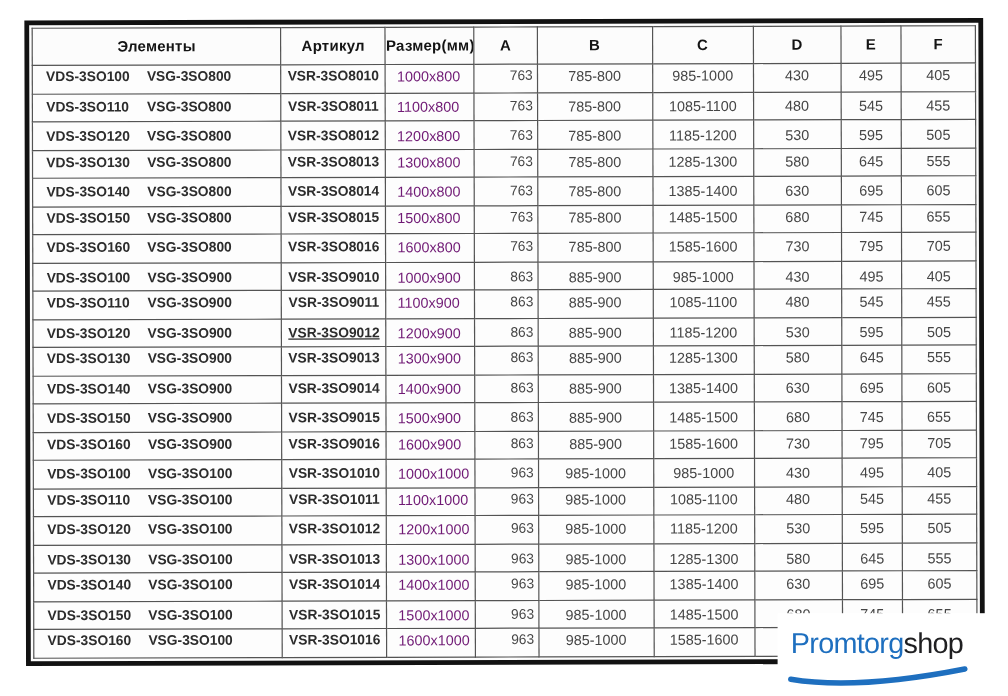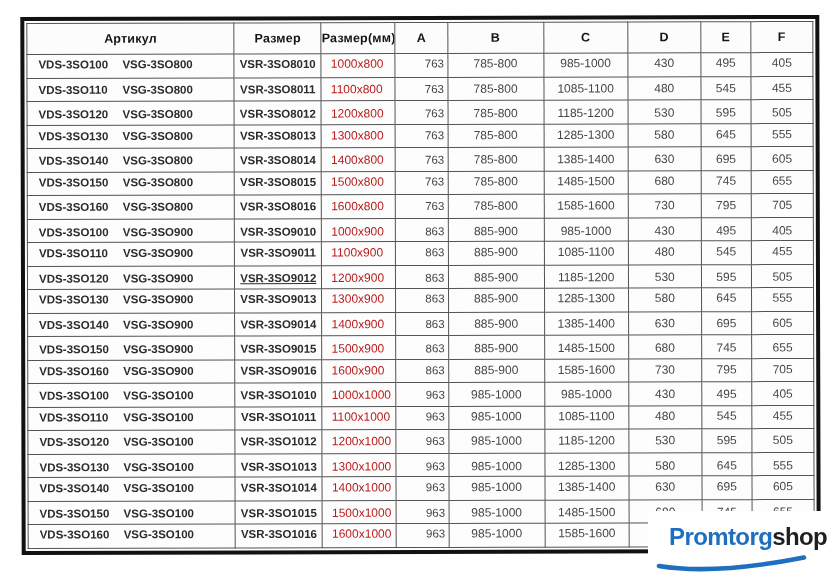--- a/index.html
+++ b/index.html
@@ -30,32 +30,32 @@
   }
   tbody td{
     height:22.5px;font-size:11.5px;color:#414141;text-align:center;
     background:#fdfdfd;
   }
   tbody td span{display:inline-block;}
   .c-el{text-align:left;}
   .el1{font-weight:bold;color:#2c2c2c;padding-left:11px;width:84px;}
   .el2{font-weight:bold;color:#2c2c2c;}
   .c-article{font-weight:bold;color:#2c2c2c;}
-  .c-size{text-align:left;color:#b91c1c;font-size:12px;}
+  .c-size{text-align:left;color:#701a75;font-size:12px;}
   .c-size span{padding-left:9px;}
   .c-a{text-align:right;color:#464646;font-size:11.5px;}
   .c-a span{padding-right:3px;}
   .c-b,.c-c,.c-d,.c-e,.c-f{color:#464646;font-size:12px;}
   .logo-box{
     position:absolute;left:648px;top:511px;width:192px;height:69px;
     background:#ffffff;z-index:5;
   }
   .logo-text{
-    position:absolute;left:21px;top:14px;
-    font-size:24px;font-weight:bold;letter-spacing:-0.6px;line-height:1;
+    position:absolute;left:11px;top:14px;
+    font-size:24px;font-weight:normal;letter-spacing:-0.6px;line-height:1;
   }
   .swoosh{position:absolute;left:8px;top:44px;}
 </style>
 </head>
 <body>
 
 <div class="sheet">
   <div class="frame">
     <table>
       <colgroup>
@@ -64,22 +64,22 @@
           <col style="width:74px">
         <col style="width:52px">
           <col style="width:96px">
           <col style="width:84px">
         <col style="width:73px">
           <col style="width:50px">
           <col style="width:62px">
       </colgroup>
       <thead>
         <tr>
+            <th>Элементы</th>
             <th>Артикул</th>
-            <th>Размер</th>
             <th>Размер(мм)</th>
             <th>A</th>
             <th>B</th>
             <th>C</th>
             <th>D</th>
             <th>E</th>
             <th>F</th>
           </tr>
       </thead>
       <tbody>

